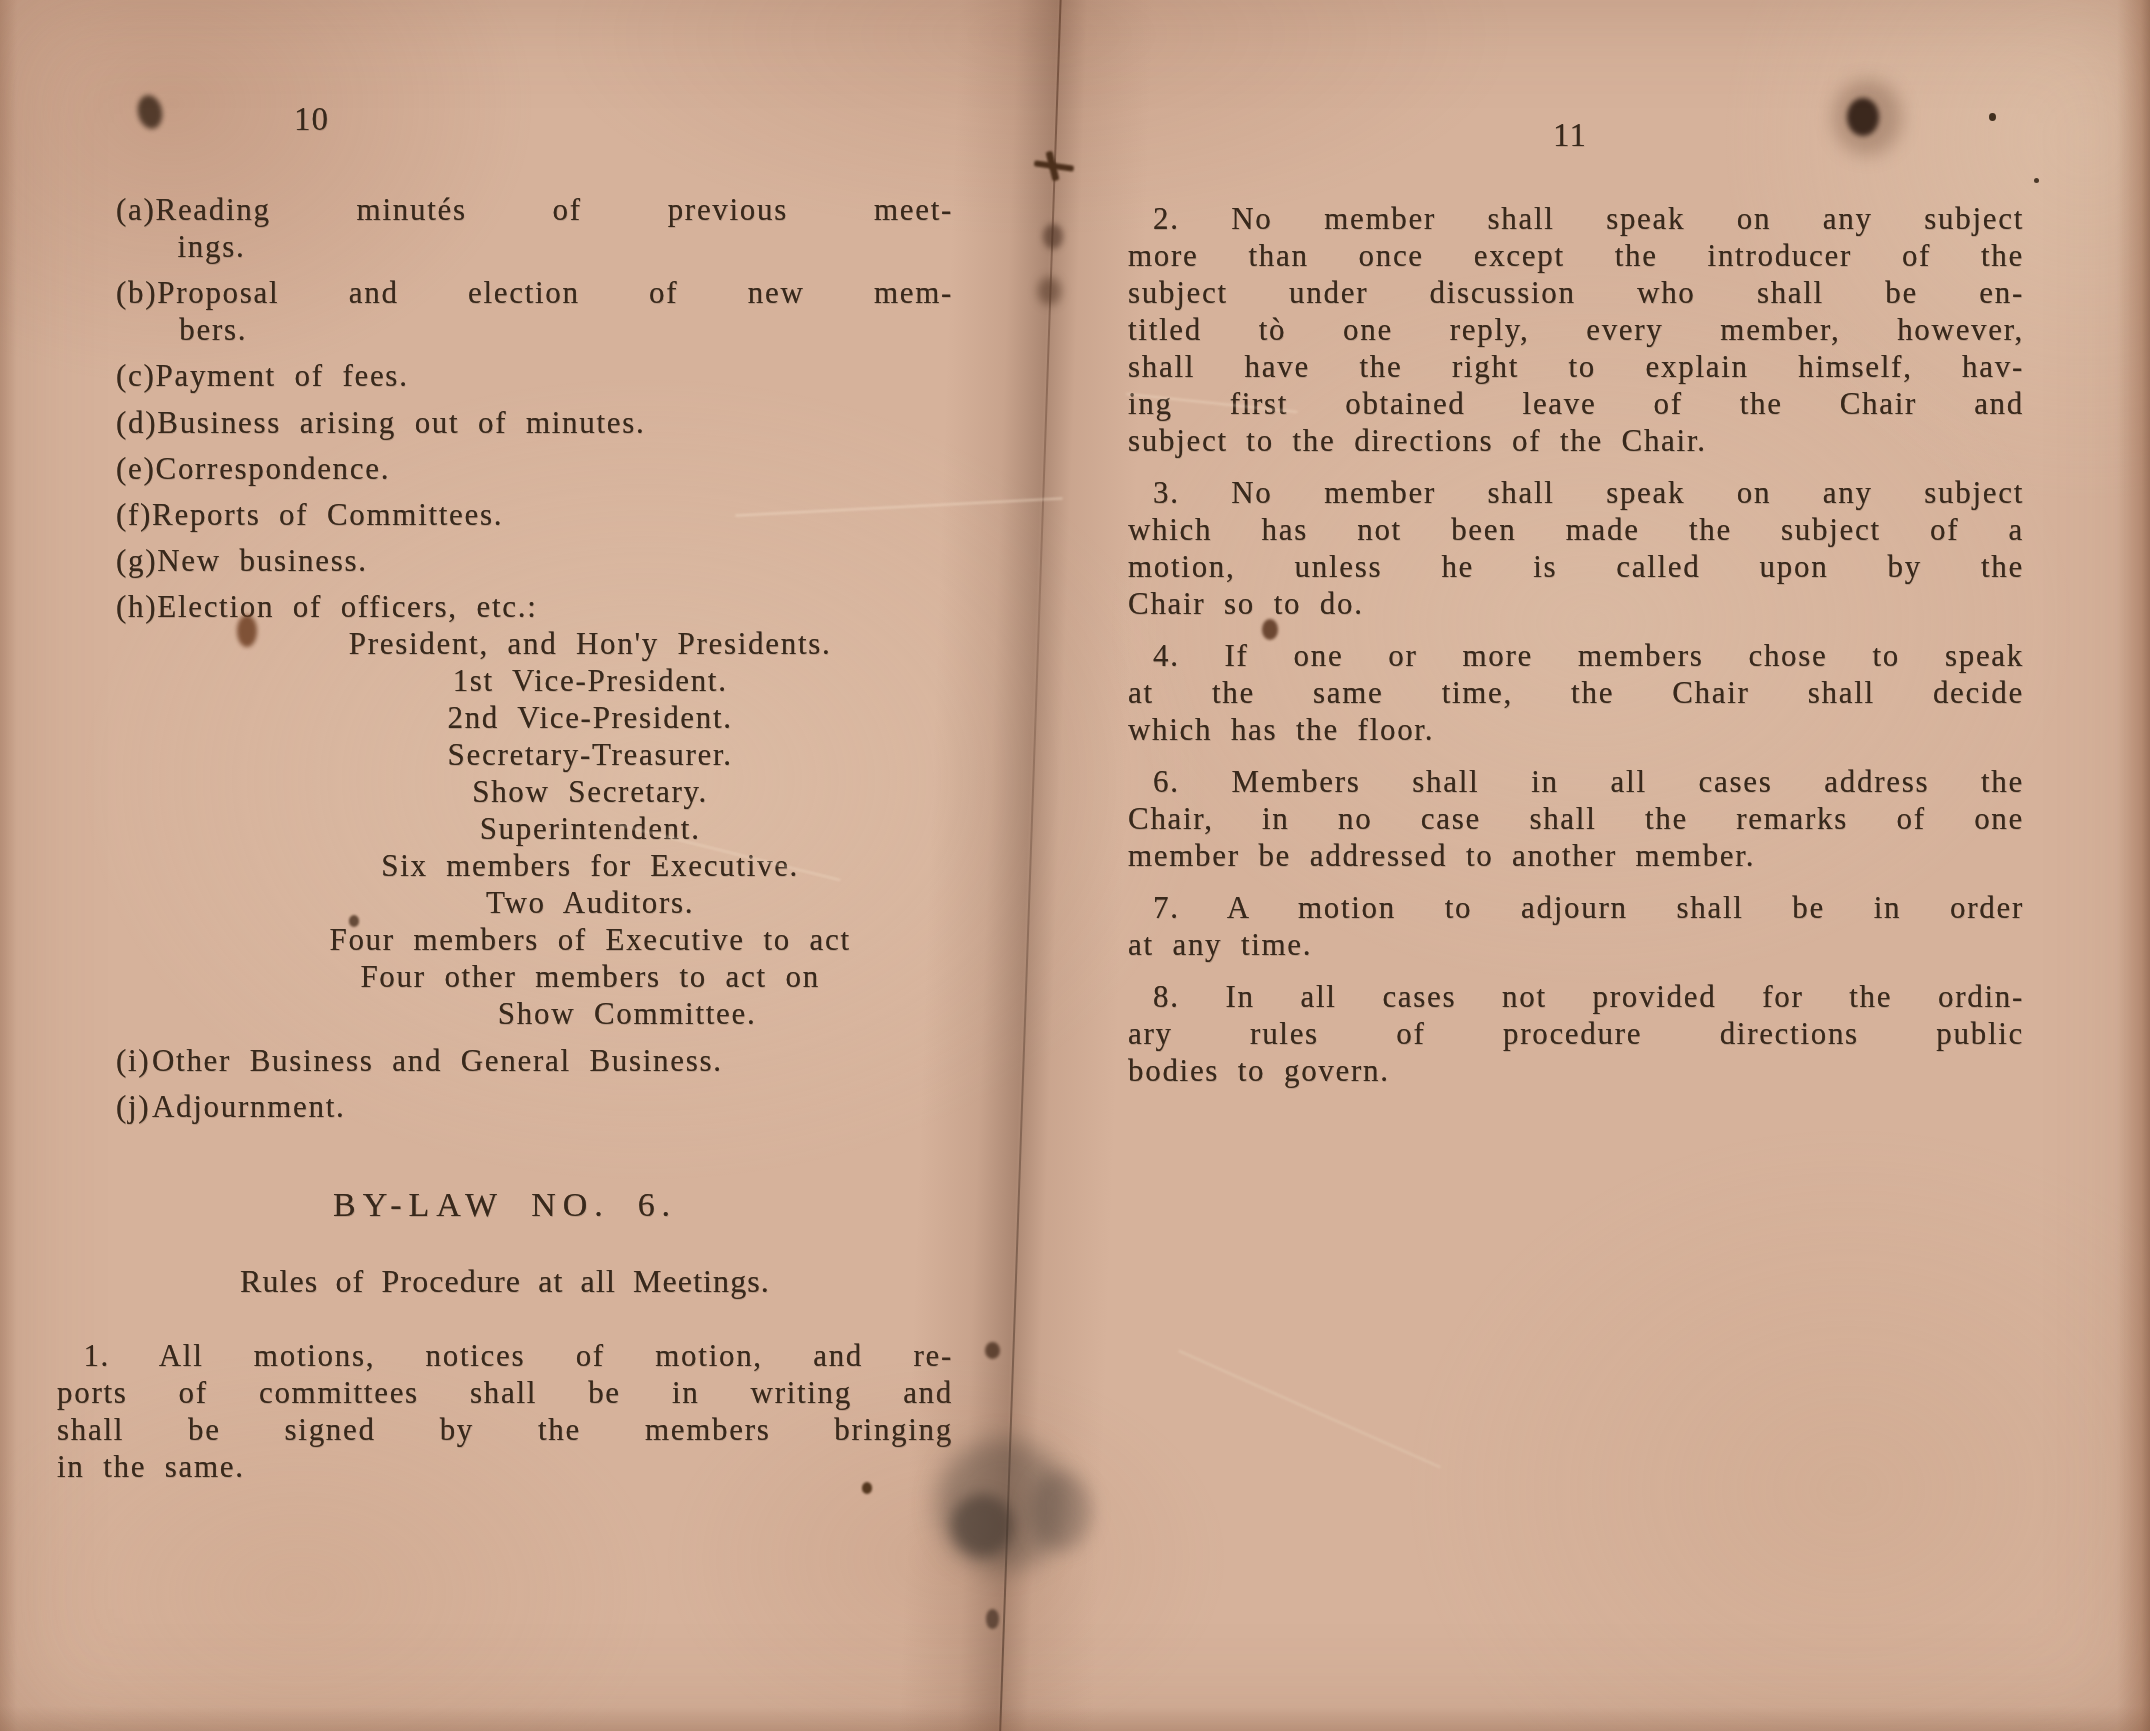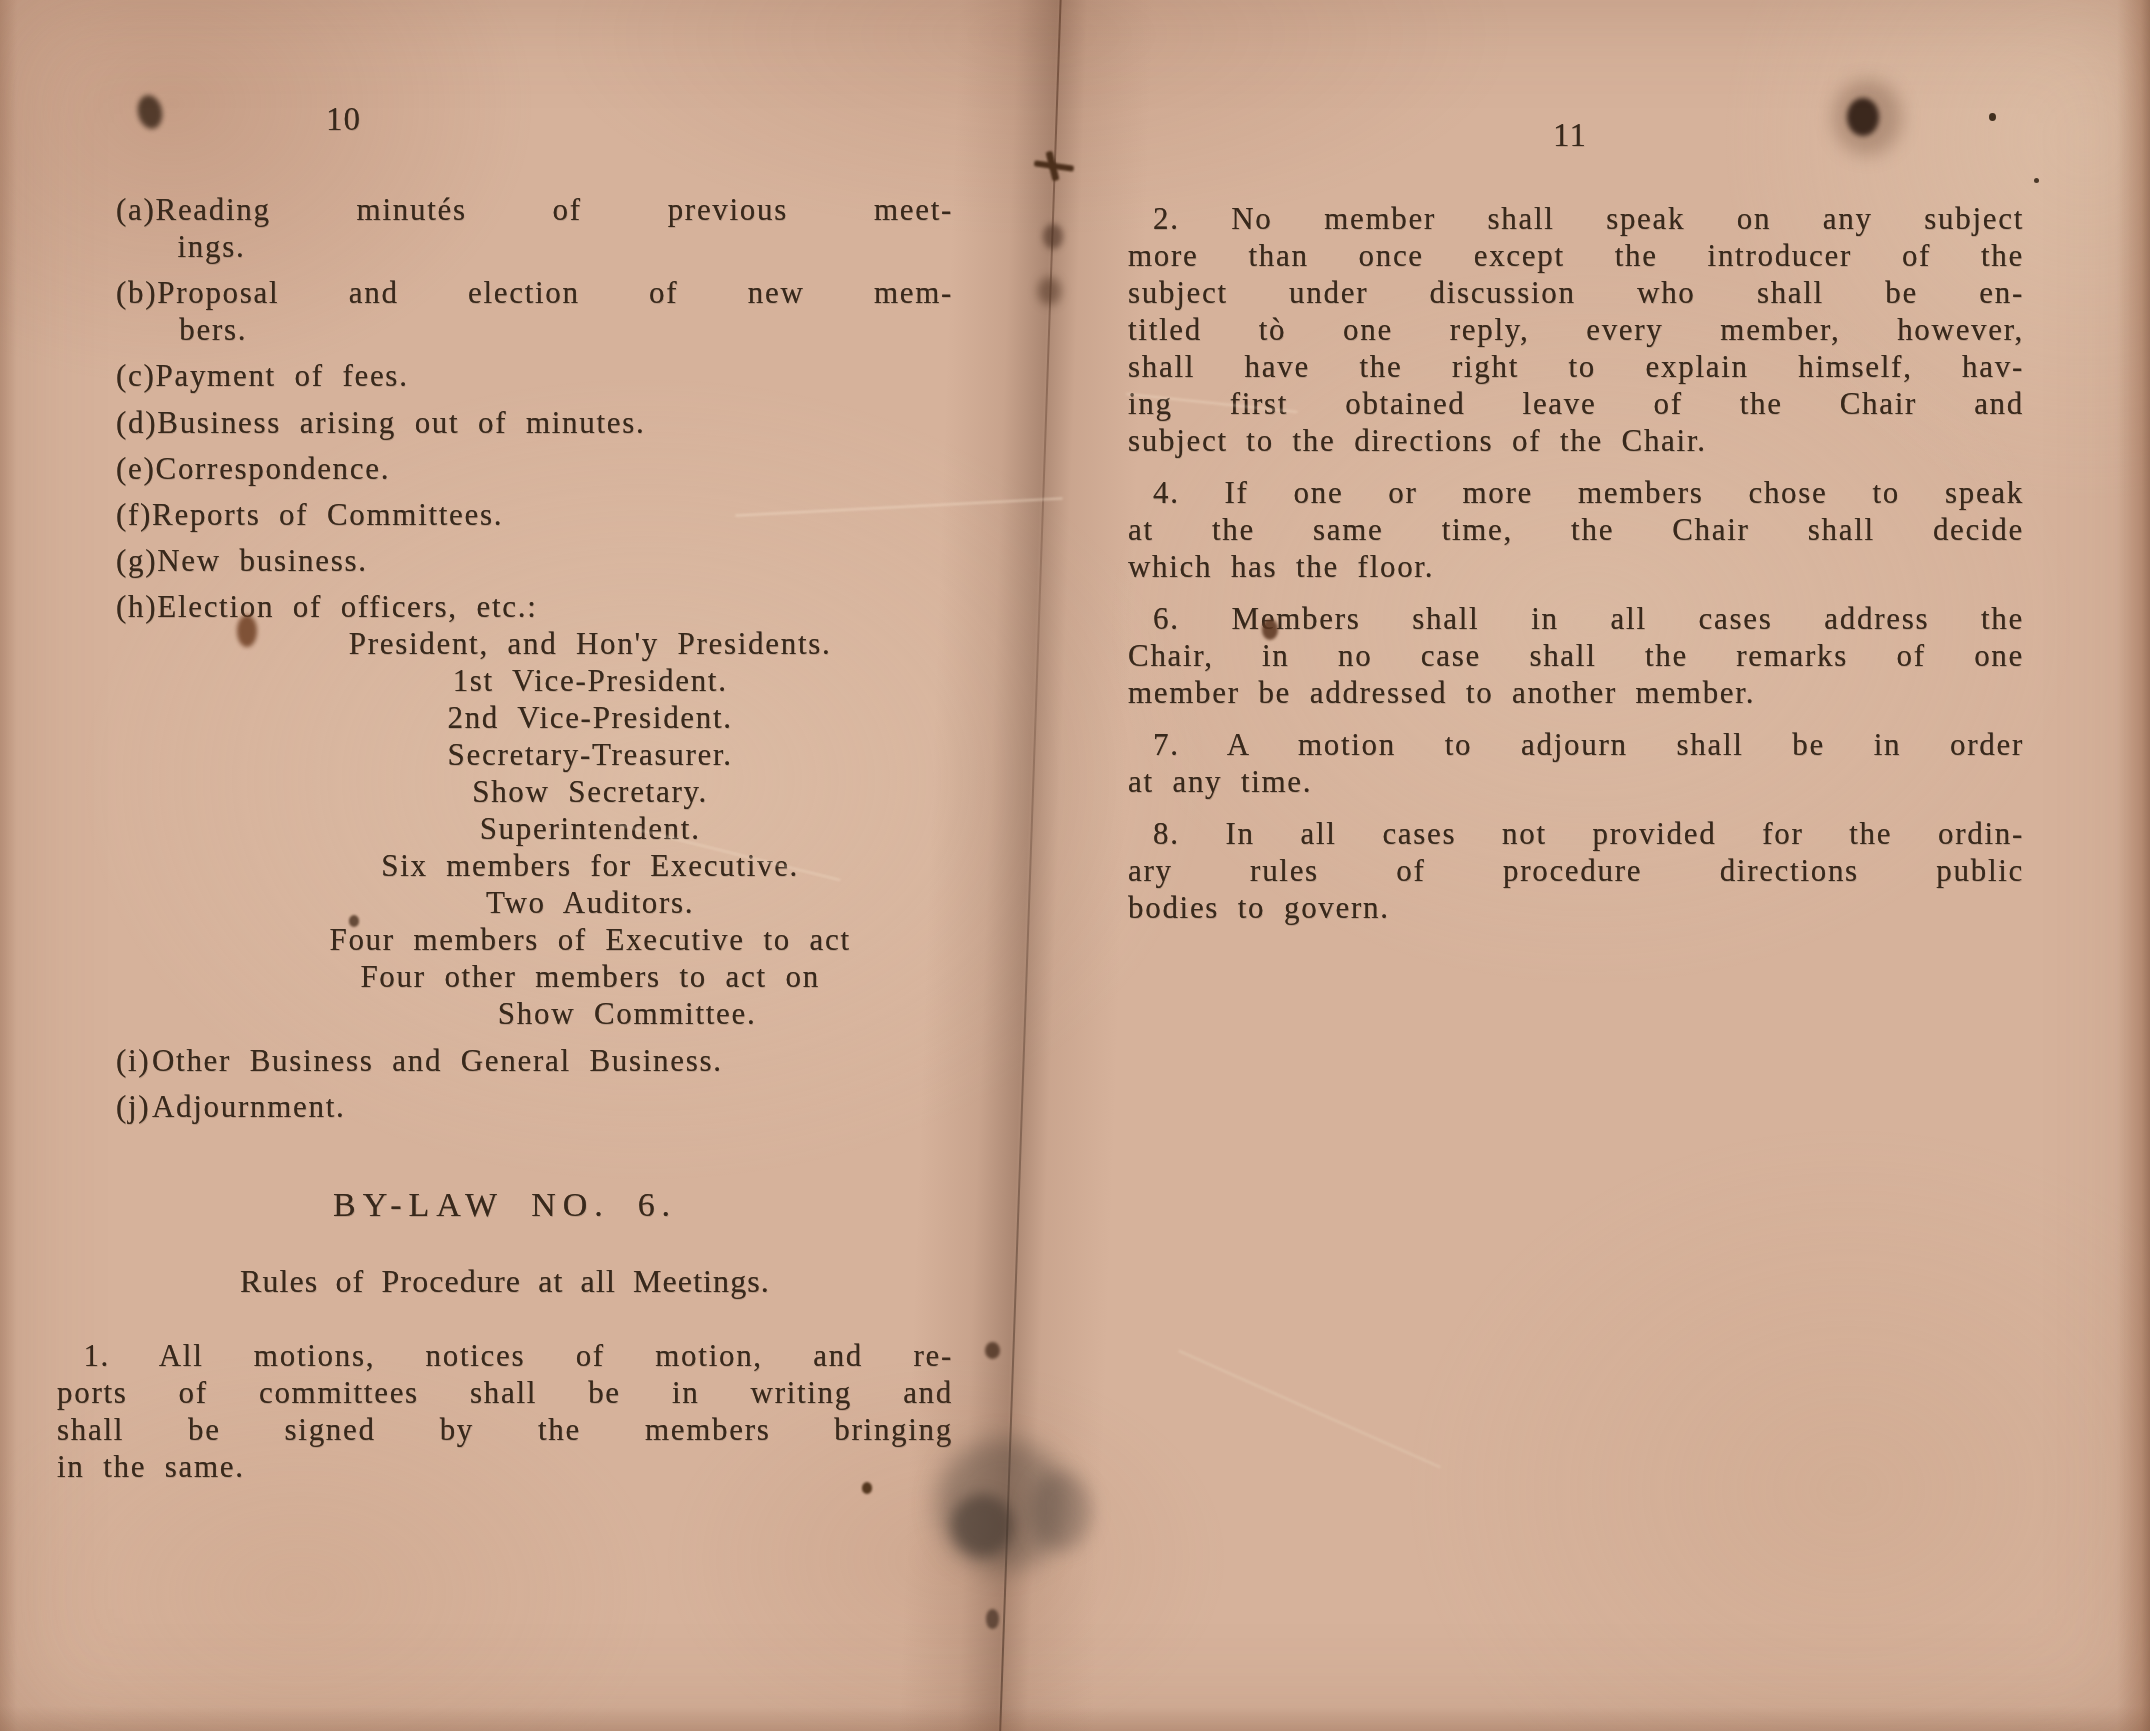--- a/index.html
+++ b/index.html
@@ -21,21 +21,21 @@
     text-shadow:0 0 0.6px rgba(56,41,28,.55), 0.6px 0.6px 0.6px rgba(56,41,28,.18);
   }
   .book{position:absolute;inset:0}
   .book::after{content:"";position:absolute;inset:0;box-shadow:inset 0 0 103px rgba(118,74,52,.26);pointer-events:none}
 
   .tline{text-align:justify;text-align-last:justify}
   .tline-last{text-align-last:left}
   .tline-indent{padding-left:22px}
 
   .pagenum{position:absolute;font-size:33px;line-height:34px;letter-spacing:1.1px}
-  .pn-left{left:326px;top:102px}
+  .pn-left{left:294px;top:102px}
   .pn-right{left:1553px;top:118px}
 
   .content-left{position:absolute;left:57px;top:191px;width:896px}
   .items{padding-left:59px}
   .item{display:flex;margin-bottom:9.2px}
   .item-label{flex:0 0 36px}
   .item-right{flex:1;min-width:0}
   .officers{padding-left:70px}
   .officers .tline{text-align:center;text-align-last:auto}
   .officers .tline-indent{padding-left:74px}
@@ -208,20 +208,26 @@
         <div class="para">
           <div class="tline tline-first">2. No member shall speak on any subject</div>
           <div class="tline">more than once except the introducer of the</div>
           <div class="tline">subject under discussion who shall be en-</div>
           <div class="tline">titled tò one reply, every member, however,</div>
           <div class="tline">shall have the right to explain himself, hav-</div>
           <div class="tline">ing first obtained leave of the Chair and</div>
           <div class="tline tline-last">subject to the directions of the Chair.</div>
         </div>
 
+        <div class="para">
+          <div class="tline tline-first">3. No member shall speak on any subject</div>
+          <div class="tline">which has not been made the subject of a</div>
+          <div class="tline">motion, unless he is called upon by the</div>
+          <div class="tline tline-last">Chair so to do.</div>
+        </div>
 
         <div class="para">
           <div class="tline tline-first">4. If one or more members chose to speak</div>
           <div class="tline">at the same time, the Chair shall decide</div>
           <div class="tline tline-last">which has the floor.</div>
         </div>
 
 
         <div class="para">
           <div class="tline tline-first">6. Members shall in all cases address the</div>

